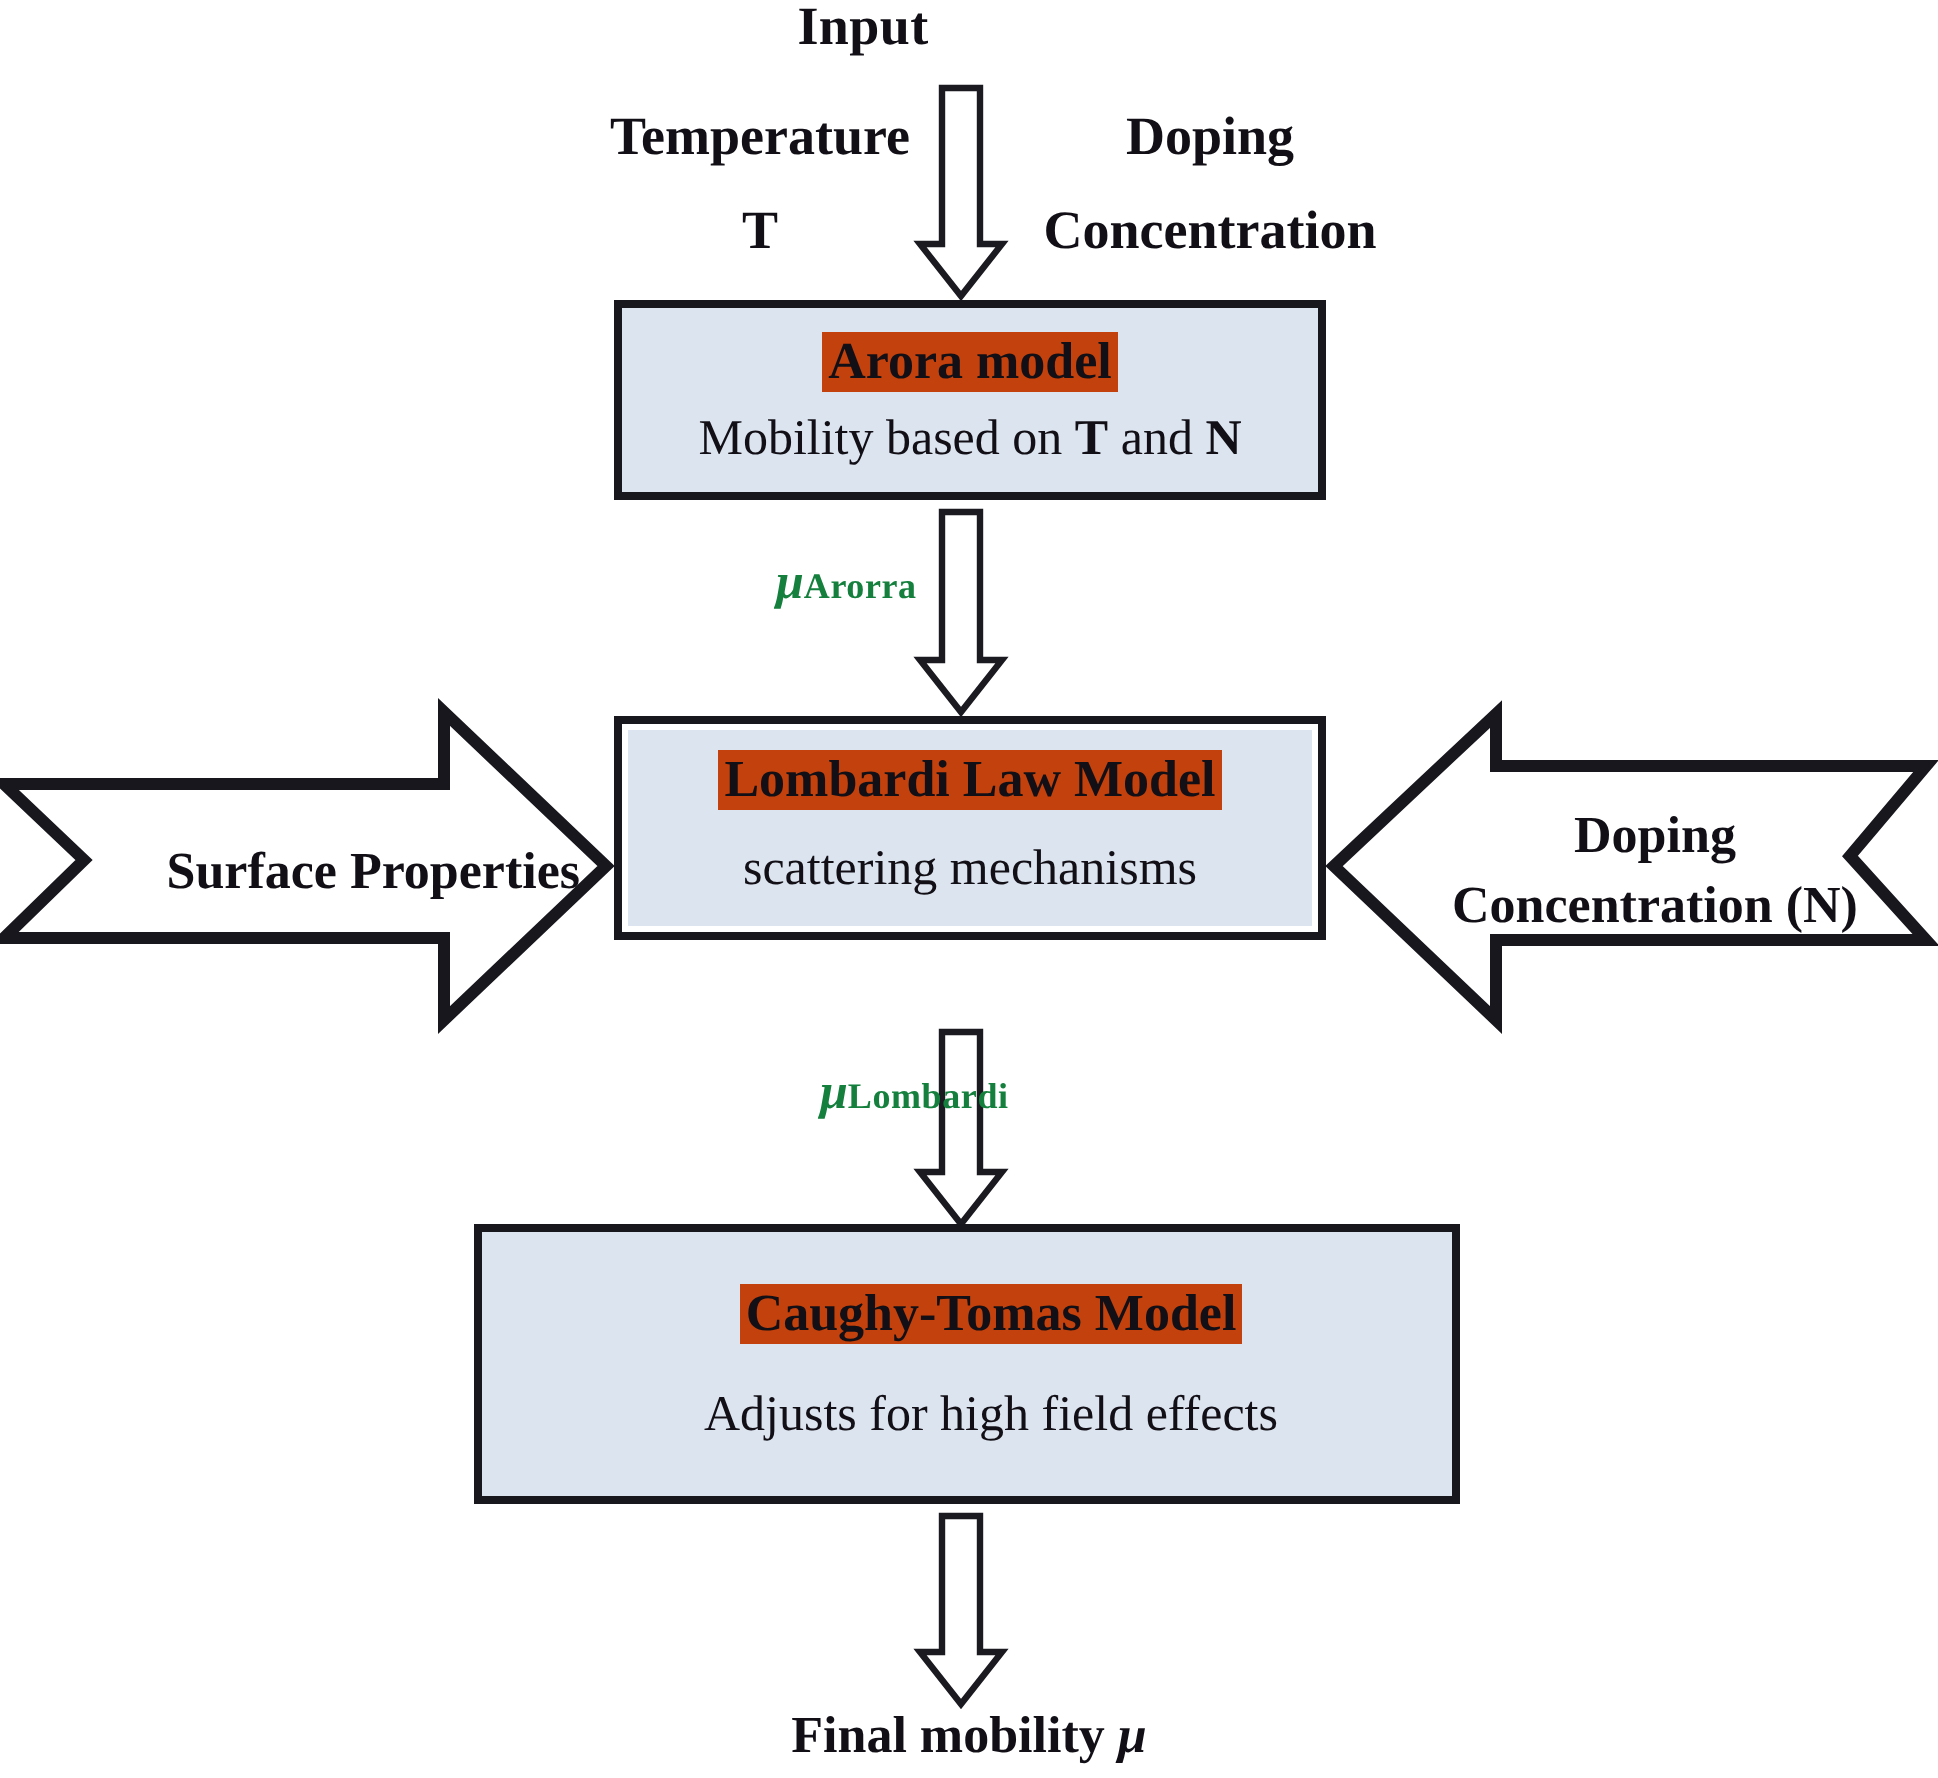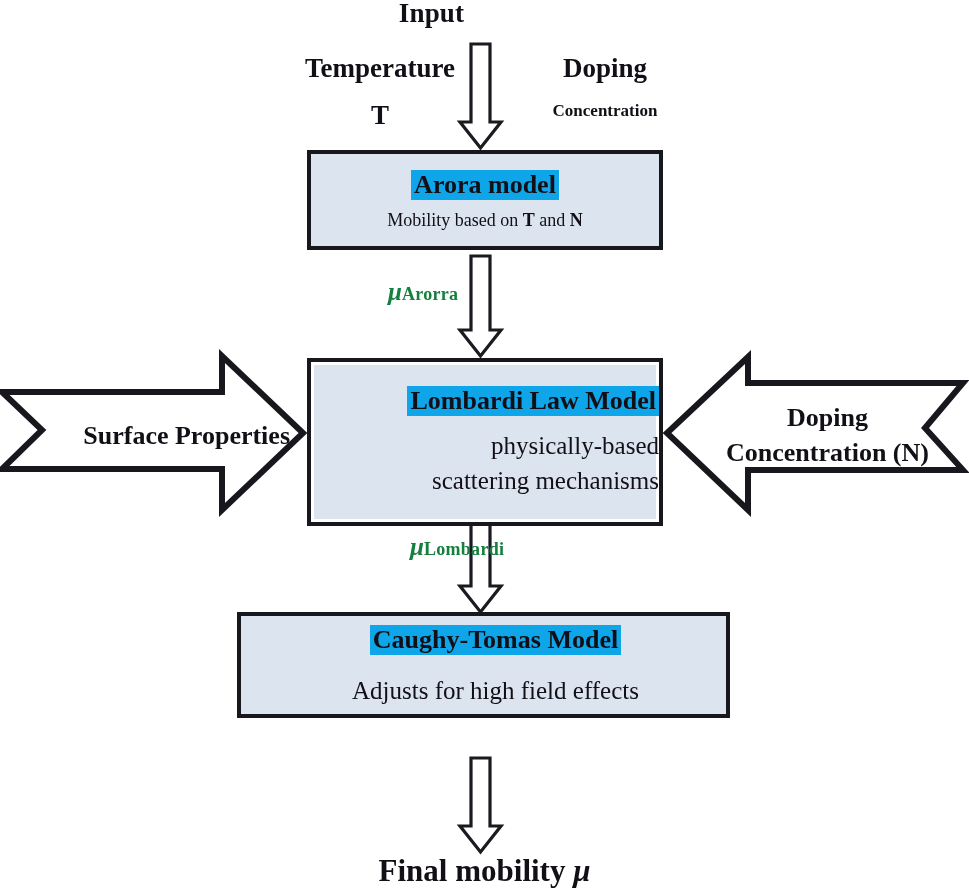--- a/index.html
+++ b/index.html
@@ -43,25 +43,25 @@
   #cap-temp-sym {
     left: 255px; top: 102px; width: 250px;
     font-size: 27px;
   }
   #cap-dop {
     left: 480px; top: 55px; width: 250px;
     font-size: 27px;
   }
   #cap-dop2 {
     left: 480px; top: 102px; width: 250px;
-    font-size: 17px;
+    font-size: 27px;
   }
   #cap-final {
     left: 0; top: 855px; width: 969px;
-    font-size: 31px;
+    font-size: 26px;
   }
   #cap-final .mu { font-style: italic; font-family: "Liberation Serif", serif; }
 
   
   .edge-label {
     position: absolute;
     font-size: 23px;
     font-weight: bold;
     white-space: nowrap;
     color: #15803d;
@@ -88,49 +88,49 @@
     flex-direction: column;
     align-items: center;
     justify-content: center;
     text-align: center;
   }
   .box.ringed {
     box-shadow: inset 0 0 0 3px #ffffff;
   }
   .box .title {
     font-weight: bold;
-    background: #0ea5e9;
+    background: #c2410c;
     padding: 0 3px;
     display: inline-block;
     color: #120f16;
     font-family: Liberation Serif, serif;
   }
   .box .desc {
     font-weight: normal;
     color: #120f16;
   }
   .box .desc b { font-weight: bold; }
 
   #box-arora {
     left: 307px; top: 150px;
     width: 356px; height: 100px;
   }
   #box-arora .title { font-size: 26px; margin-bottom: 10px; }
-  #box-arora .desc  { font-size: 18px; }
+  #box-arora .desc  { font-size: 25px; }
 
   #box-lombardi {
     left: 307px; top: 358px;
-    width: 356px; height: 168px; align-items: flex-end;
+    width: 356px; height: 112px;
   }
   #box-lombardi .title { font-size: 26px; margin-bottom: 12px; }
   #box-lombardi .desc  { font-size: 25px; line-height: 1.42; }
 
   #box-caughy {
     left: 237px; top: 612px;
-    width: 493px; height: 106px; padding-left: 24px;
+    width: 493px; height: 140px; padding-left: 24px;
   }
   #box-caughy .title { font-size: 26px; margin-bottom: 22px; }
   #box-caughy .desc  { font-size: 25px; text-align: right; }
 
   
   #arrows {
     position: absolute;
     left: 0; top: 0;
     width: 969px; height: 889px;
     pointer-events: none;
@@ -181,21 +181,20 @@
     <span class="title">Arora model</span>
     <span class="desc"><span>Mobility based on </span><b>T</b><span> and </span><b>N</b></span>
   </div>
 
   <div class="edge-label" id="edge-arora">
     <span class="mu">μ</span><span class="sub">Arorra</span>
   </div>
 
   <div class="box ringed" id="box-lombardi">
     <span class="title">Lombardi Law Model</span>
-    <span class="desc">physically-based</span>
     <span class="desc">scattering mechanisms</span>
   </div>
 
   <div class="side-text" id="side-left-text">Surface Properties</div>
   <div class="side-text" id="side-right-text">
     <div>Doping</div>
     <div>Concentration (N)</div>
   </div>
 
   <div class="edge-label" id="edge-lomb">

